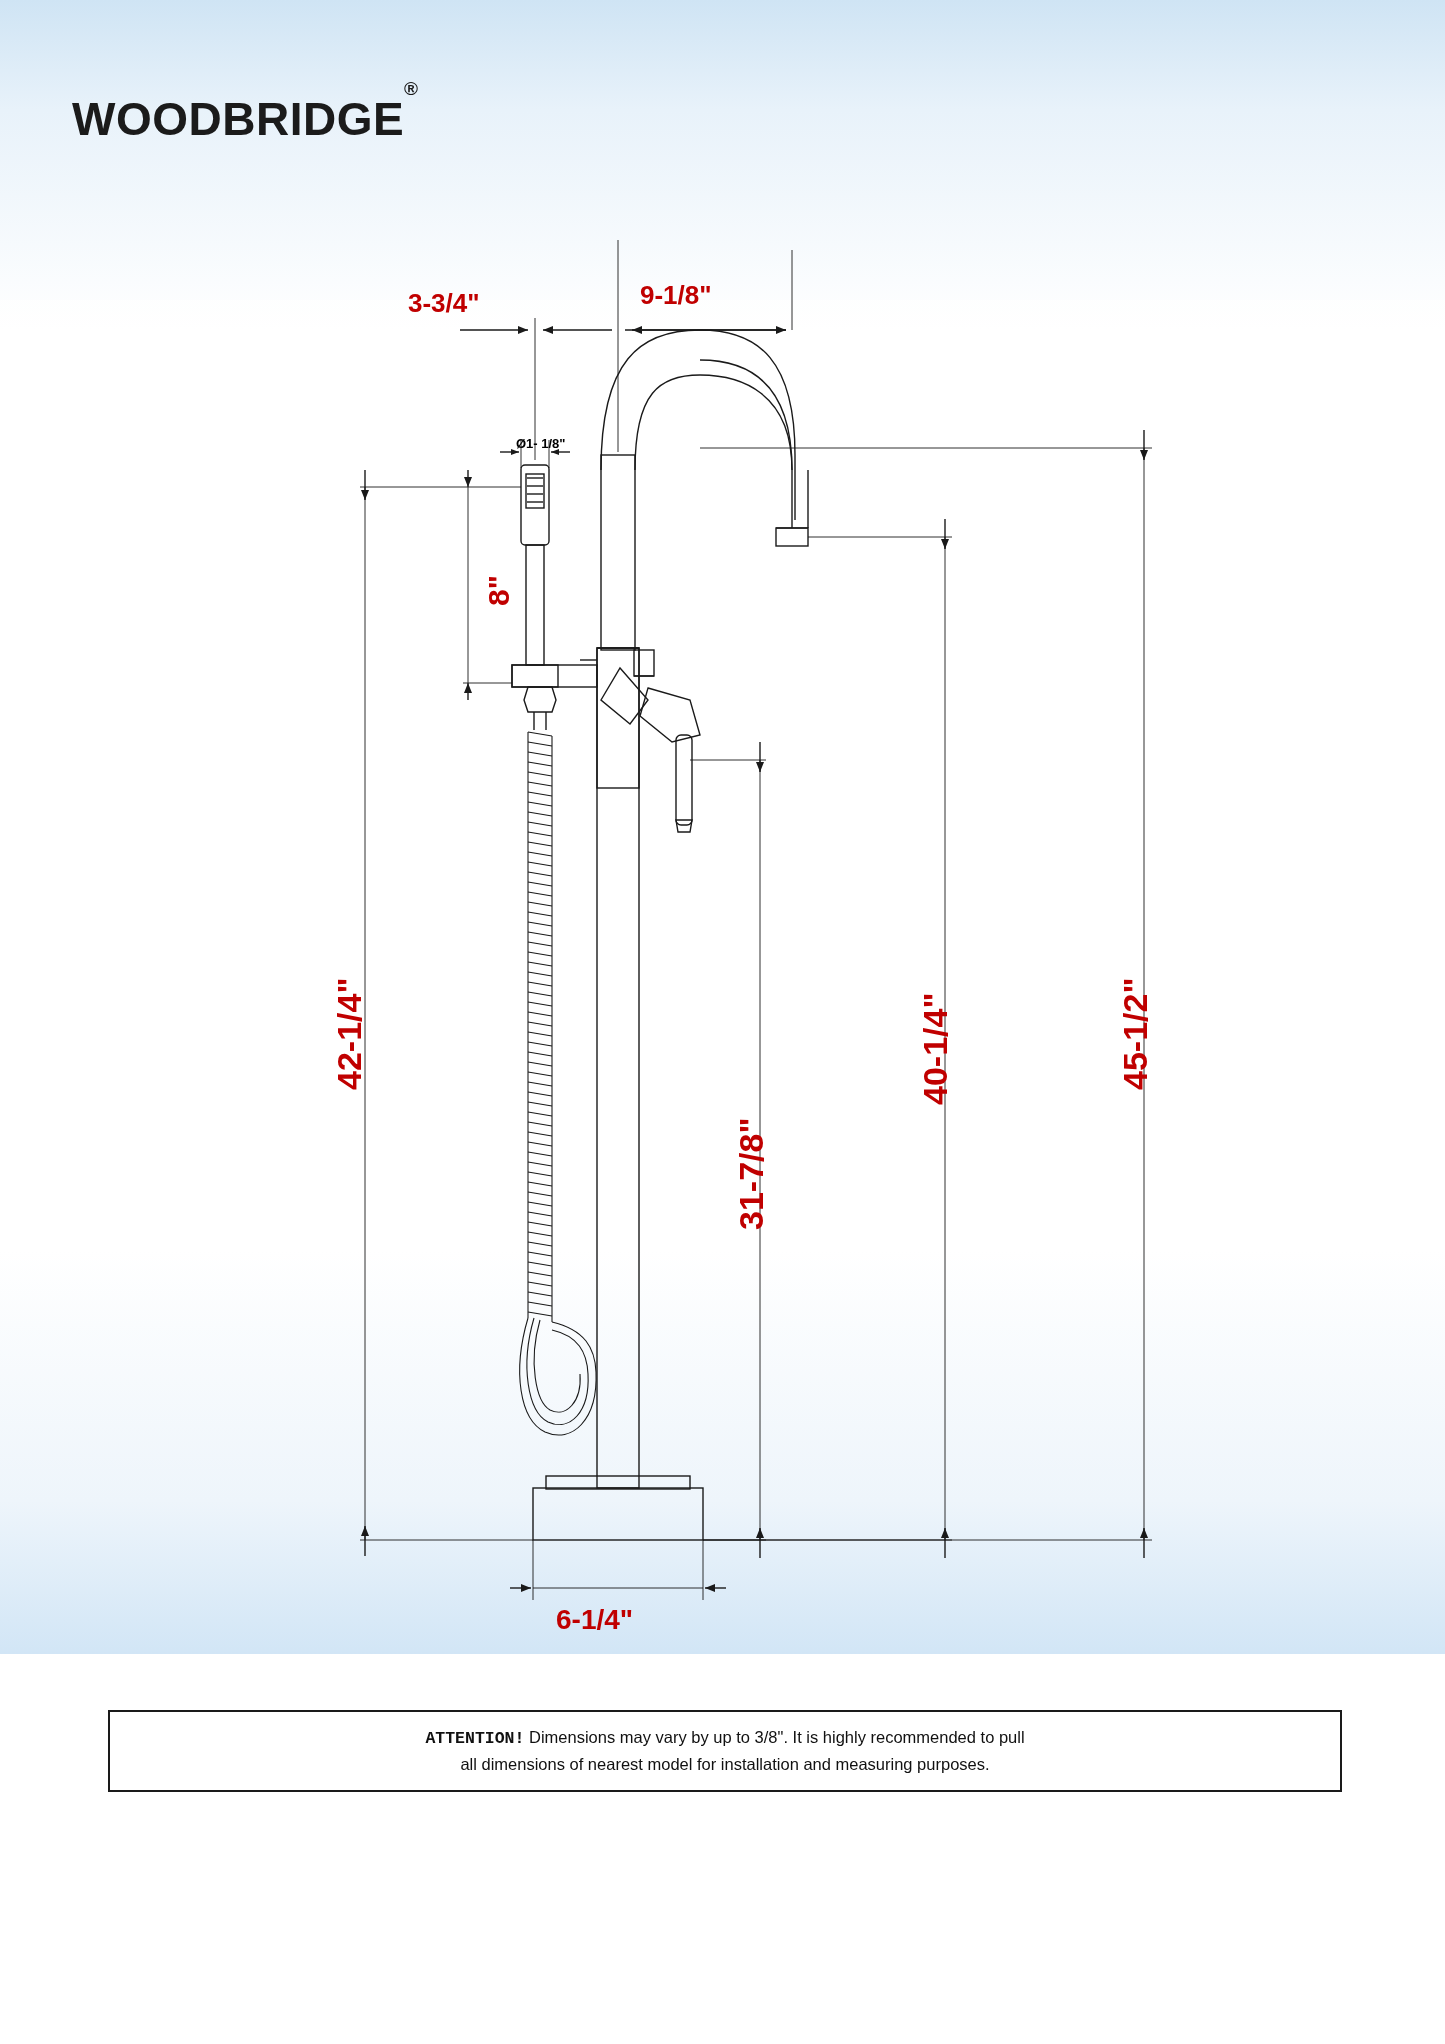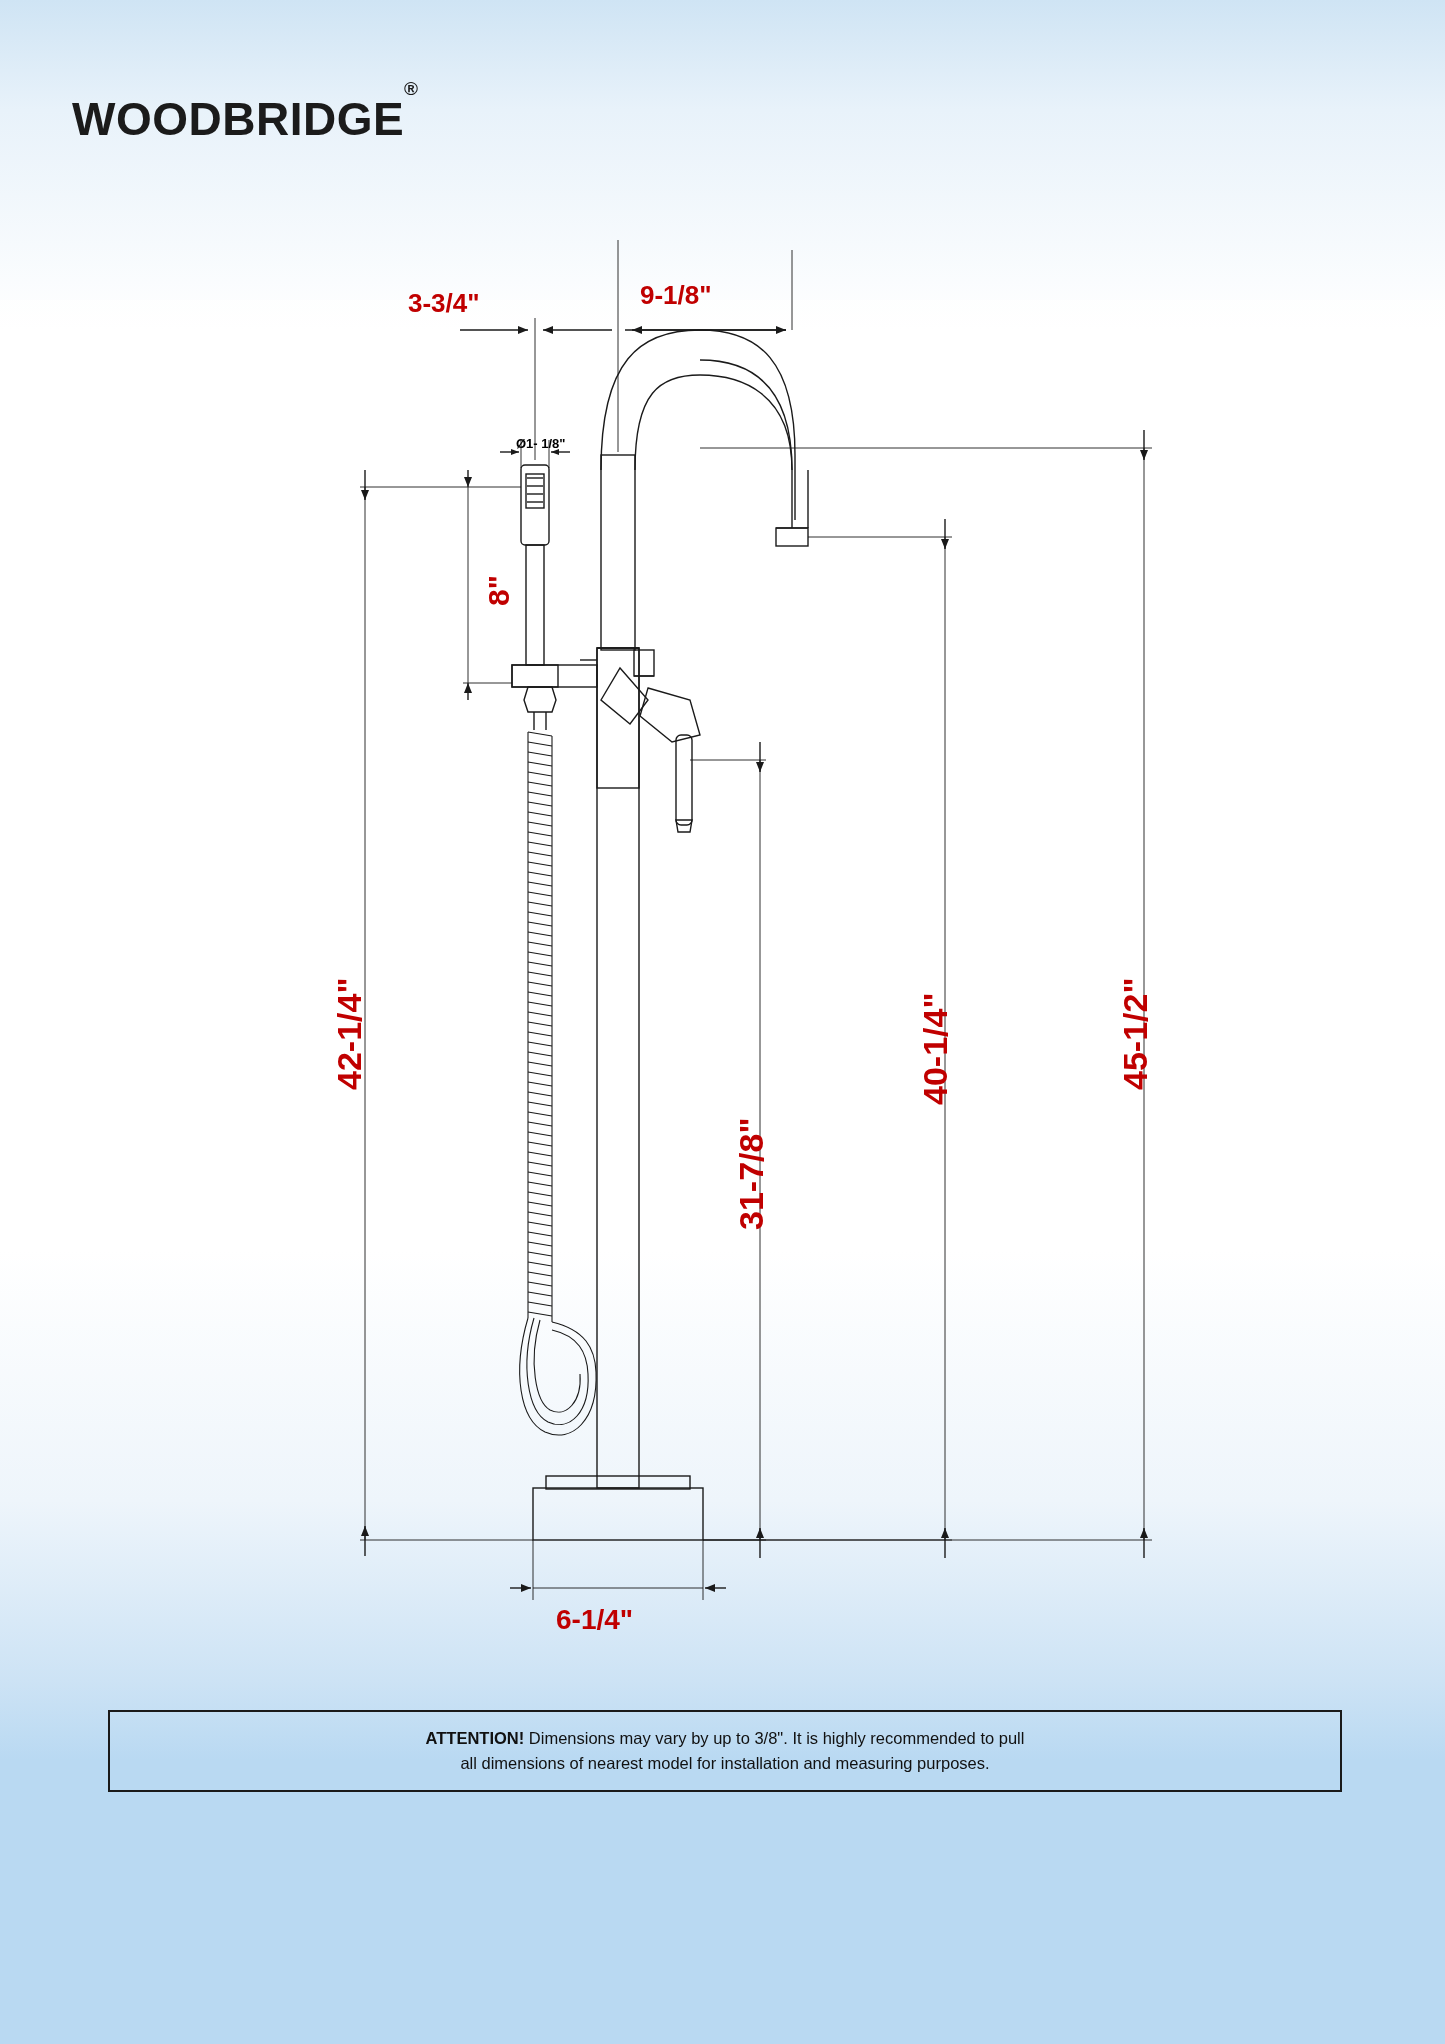--- a/index.html
+++ b/index.html
@@ -3,21 +3,21 @@
 <meta charset="utf-8">
 <style>
   html,body{margin:0;padding:0;}
   body{
     width:1445px;height:2044px;
     font-family:"Liberation Sans", sans-serif;
     background:#ffffff;
     overflow:hidden;
   }
   #page{
-    position:relative;width:1445px;height:2044px;
+    position:relative;width:1445px;height:1654px;
     background:
       linear-gradient(to bottom,
         #cfe4f4 0px,
         #e8f2fa 110px,
         #ffffff 330px,
         #ffffff 1250px,
         #eef5fb 1500px,
         #cde3f5 1680px,
         #b9d9f2 1760px);
   }
@@ -48,21 +48,21 @@
   .dim.small{font-size:13px;color:#000;font-weight:bold;}
 
   
   .note{
     position:absolute;left:108px;width:1230px;
     border:2px solid #1a1a1a;background:transparent;
     display:flex;align-items:center;justify-content:center;text-align:center;
     color:#111;z-index:6;
   }
   .note .txt{font-size:16.5px;line-height:1.5;}
-  .note b{font-weight:bold;}
+  .note b{font-weight:bold;font-family:Liberation Mono, monospace;}
   #note1{top:1710px;height:78px;}
   #note2{top:1808px;height:62px;}
 
   
   #footer{
     position:absolute;left:0;bottom:0;width:1445px;height:116px;
     background:#3ea4e0;z-index:7;display:flex;align-items:center;justify-content:center;
   }
   #footer .url{color:#1b2f8a;font-size:40px;font-weight:bold;letter-spacing:.5px;}
 </style>

